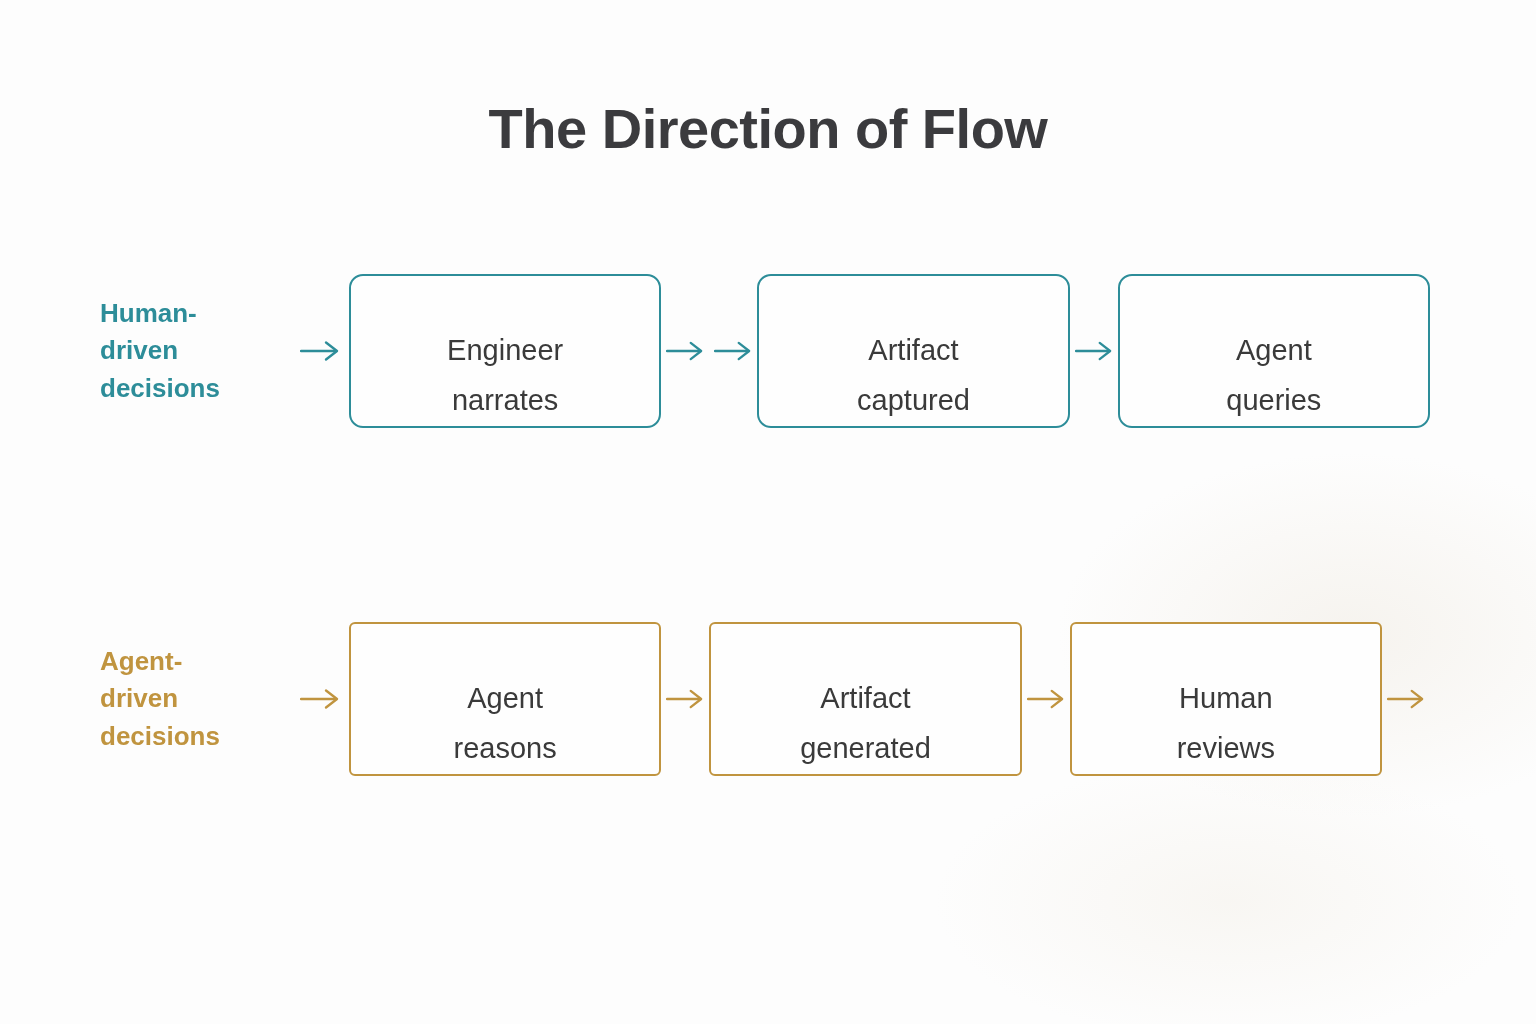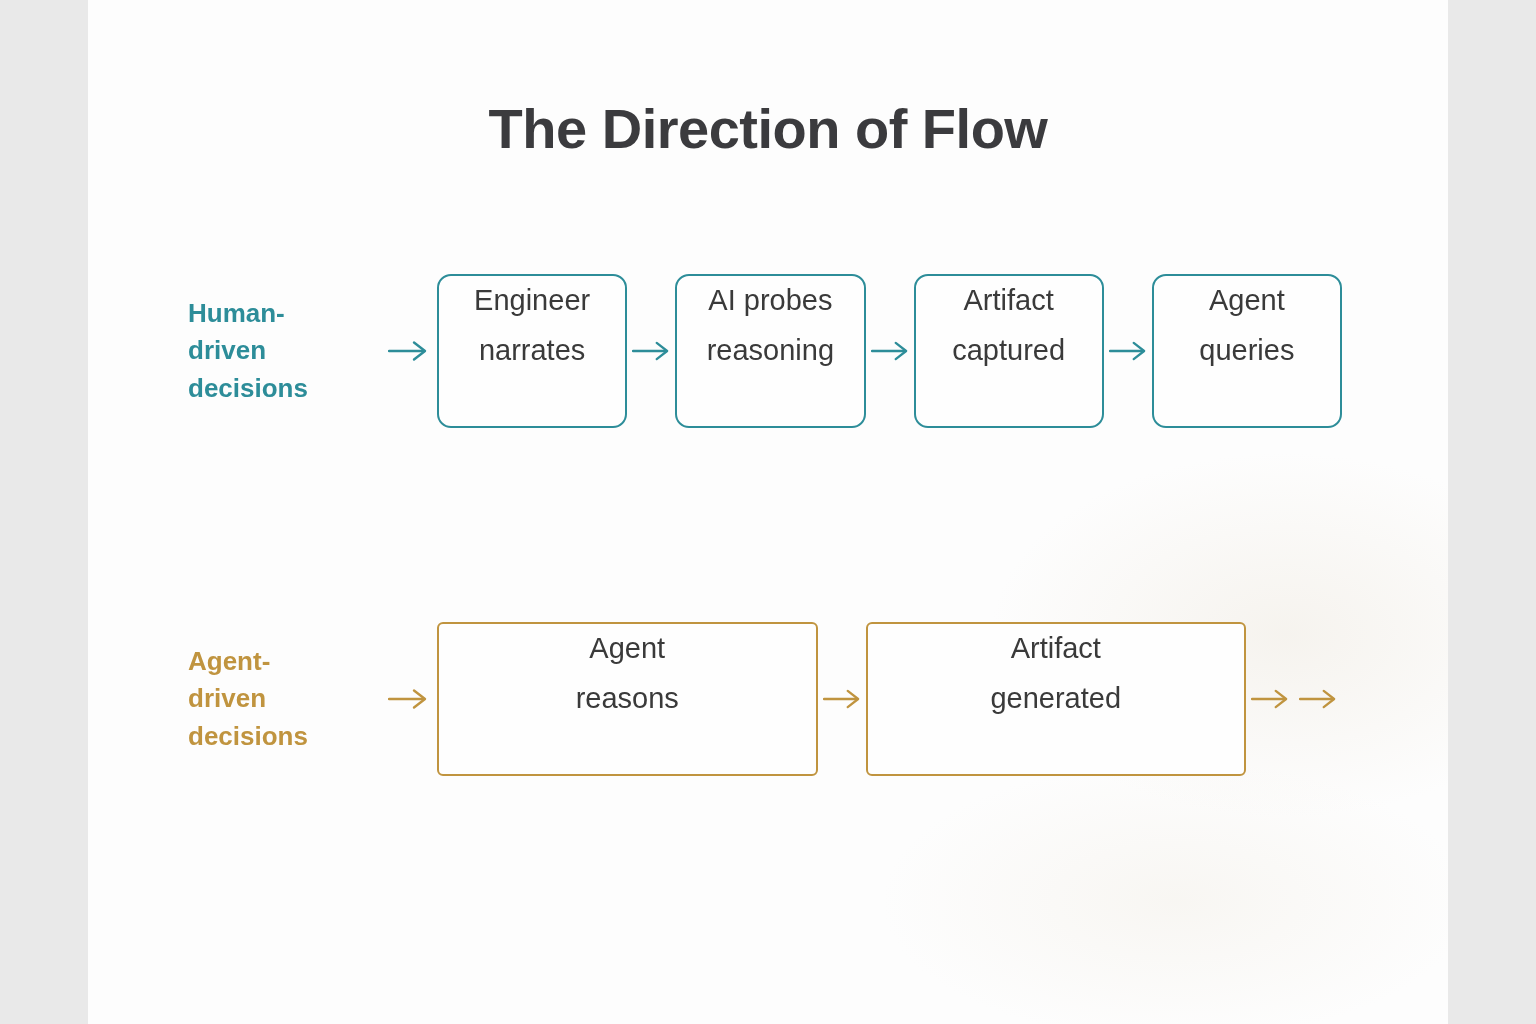--- a/index.html
+++ b/index.html
@@ -2,21 +2,21 @@
 <html style="--background: #fdfdfd; --title-text: #3b3b3e; --box-text: #3a3a3a; --box-fill: #fefefe; --teal: #2d8d99; --gold: #c0943f;"><head>
 <meta charset="utf-8">
 <style>
   html, body { margin: 0; padding: 0; }
   body {
     font-family: "Liberation Sans", "DejaVu Sans", sans-serif;
     background: #e9e9e9;
   }
   .canvas {
     position: relative;
-    width: 1360px;
+    width: 1536px;
     height: 1024px;
     margin: 0 auto;
     background:
       radial-gradient(ellipse 420px 260px at 88% 62%, rgba(240,235,226,0.55) 0%, rgba(240,235,226,0) 70%),
       radial-gradient(ellipse 420px 200px at 80% 88%, rgba(242,238,230,0.45) 0%, rgba(242,238,230,0) 70%),
       var(--background, #fdfdfd);
     overflow: hidden;
   }
   .page-title {
     margin: 0;
@@ -56,21 +56,21 @@
     align-items: center;
   }
   .arrow.lead-arrow   { margin-left: 38px; margin-right: 9px; }
   .arrow.between-arrow{ margin-left: 5px;  margin-right: 5px; }
   .arrow svg { display: block; }
 
   .flow-box {
     flex: 1 1 0;
     height: 154px;
     display: flex;
-    align-items: flex-start;
+    align-items: flex-end;
     justify-content: center;
     background: var(--box-fill, #fefefe);
     border: 2px solid;
     border-radius: 14px;
     box-sizing: border-box;
   }
   .flow-row.teal .flow-box { border-color: var(--teal, #2d8d99); }
   .flow-row.gold .flow-box { border-color: var(--gold, #c0943f); border-radius: 6px; }
 
   .step-label {
@@ -105,24 +105,20 @@
 narrates</span>
     </div>
 
     <span class="arrow between-arrow">
       <svg width="38" height="24" viewBox="0 0 40 24" fill="none" stroke="currentColor" stroke-width="2.4" stroke-linecap="round" stroke-linejoin="round">
           <path d="M1 12 H36"></path>
           <path d="M26 3.5 L37 12 L26 20.5"></path>
         </svg>
     </span>
 
-    <div class="flow-box">
-      <span class="step-label">AI probes
-reasoning</span>
-    </div>
 
     <span class="arrow between-arrow">
       <svg width="38" height="24" viewBox="0 0 40 24" fill="none" stroke="currentColor" stroke-width="2.4" stroke-linecap="round" stroke-linejoin="round">
           <path d="M1 12 H36"></path>
           <path d="M26 3.5 L37 12 L26 20.5"></path>
         </svg>
     </span>
 
     <div class="flow-box">
       <span class="step-label">Artifact
@@ -171,20 +167,24 @@
 generated</span>
     </div>
 
     <span class="arrow between-arrow">
       <svg width="38" height="24" viewBox="0 0 40 24" fill="none" stroke="currentColor" stroke-width="2.4" stroke-linecap="round" stroke-linejoin="round">
           <path d="M1 12 H36"></path>
           <path d="M26 3.5 L37 12 L26 20.5"></path>
         </svg>
     </span>
 
+    <div class="flow-box">
+      <span class="step-label">Human
+reviews</span>
+    </div>
 
     <span class="arrow between-arrow">
       <svg width="38" height="24" viewBox="0 0 40 24" fill="none" stroke="currentColor" stroke-width="2.4" stroke-linecap="round" stroke-linejoin="round">
           <path d="M1 12 H36"></path>
           <path d="M26 3.5 L37 12 L26 20.5"></path>
         </svg>
     </span>
 
   </section>
 

